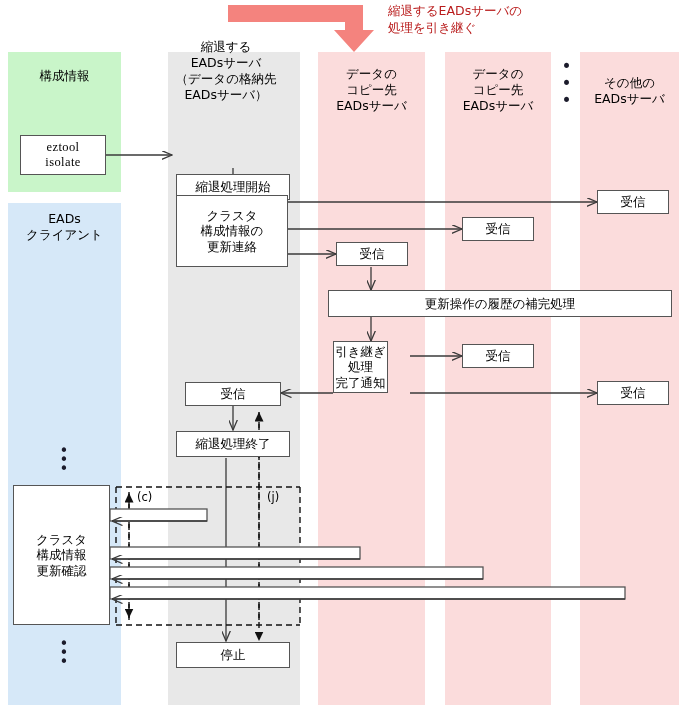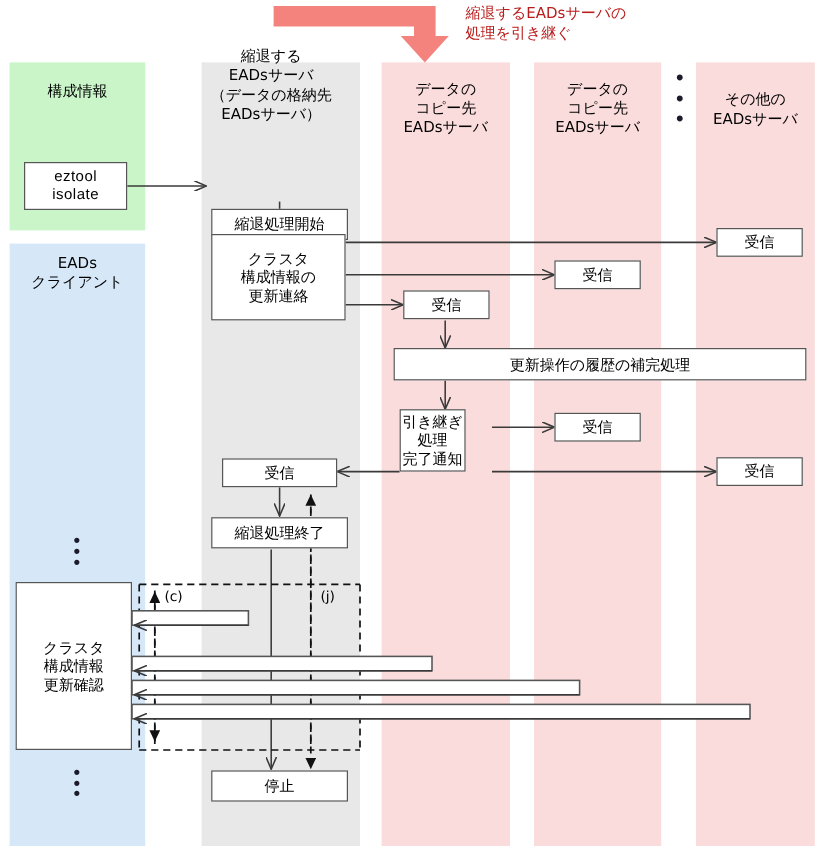--- a/index.html
+++ b/index.html
@@ -45,21 +45,21 @@
     display: flex;
     align-items: center;
     justify-content: center;
     text-align: center;
     line-height: 1.22;
     white-space: pre-line;
     font-size: 12.5px;
     color: #000;
   }
   .node.mono {
-    font-family: Liberation Sans, sans-serif;
+    font-family: Liberation Serif, serif;
     font-size: 12.5px;
     letter-spacing: 0.4px;
   }
 
   .svg-layer {
     position: absolute;
     left: 0; top: 0;
     width: 687px; height: 712px;
     pointer-events: none;
   }

